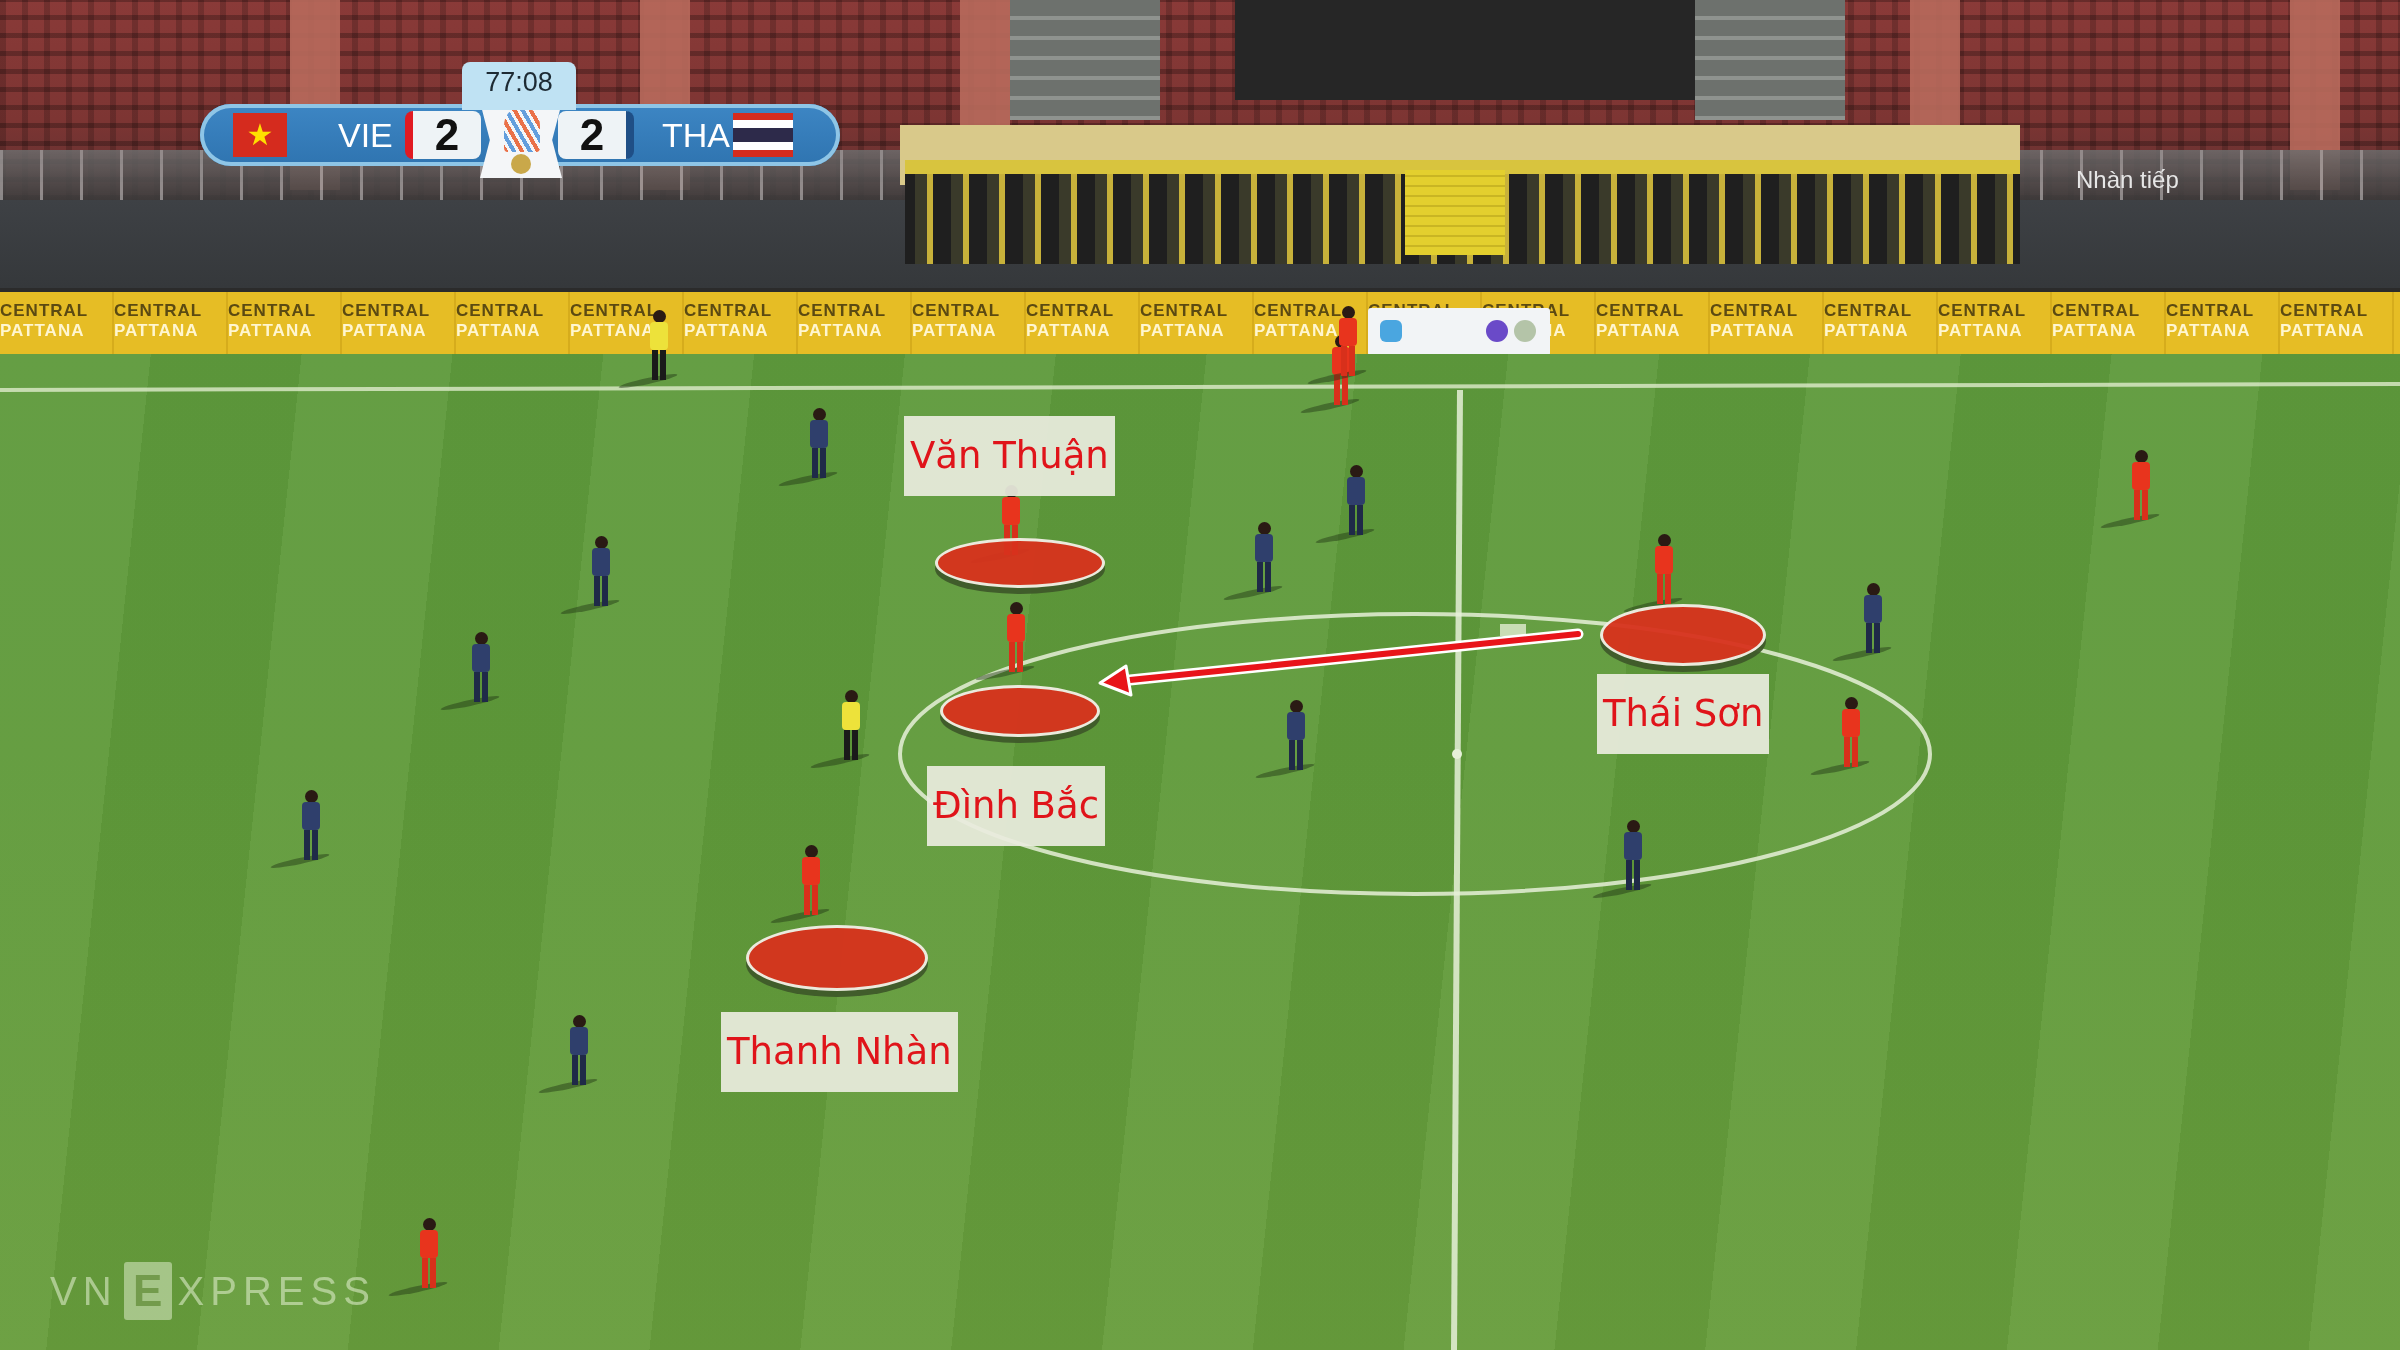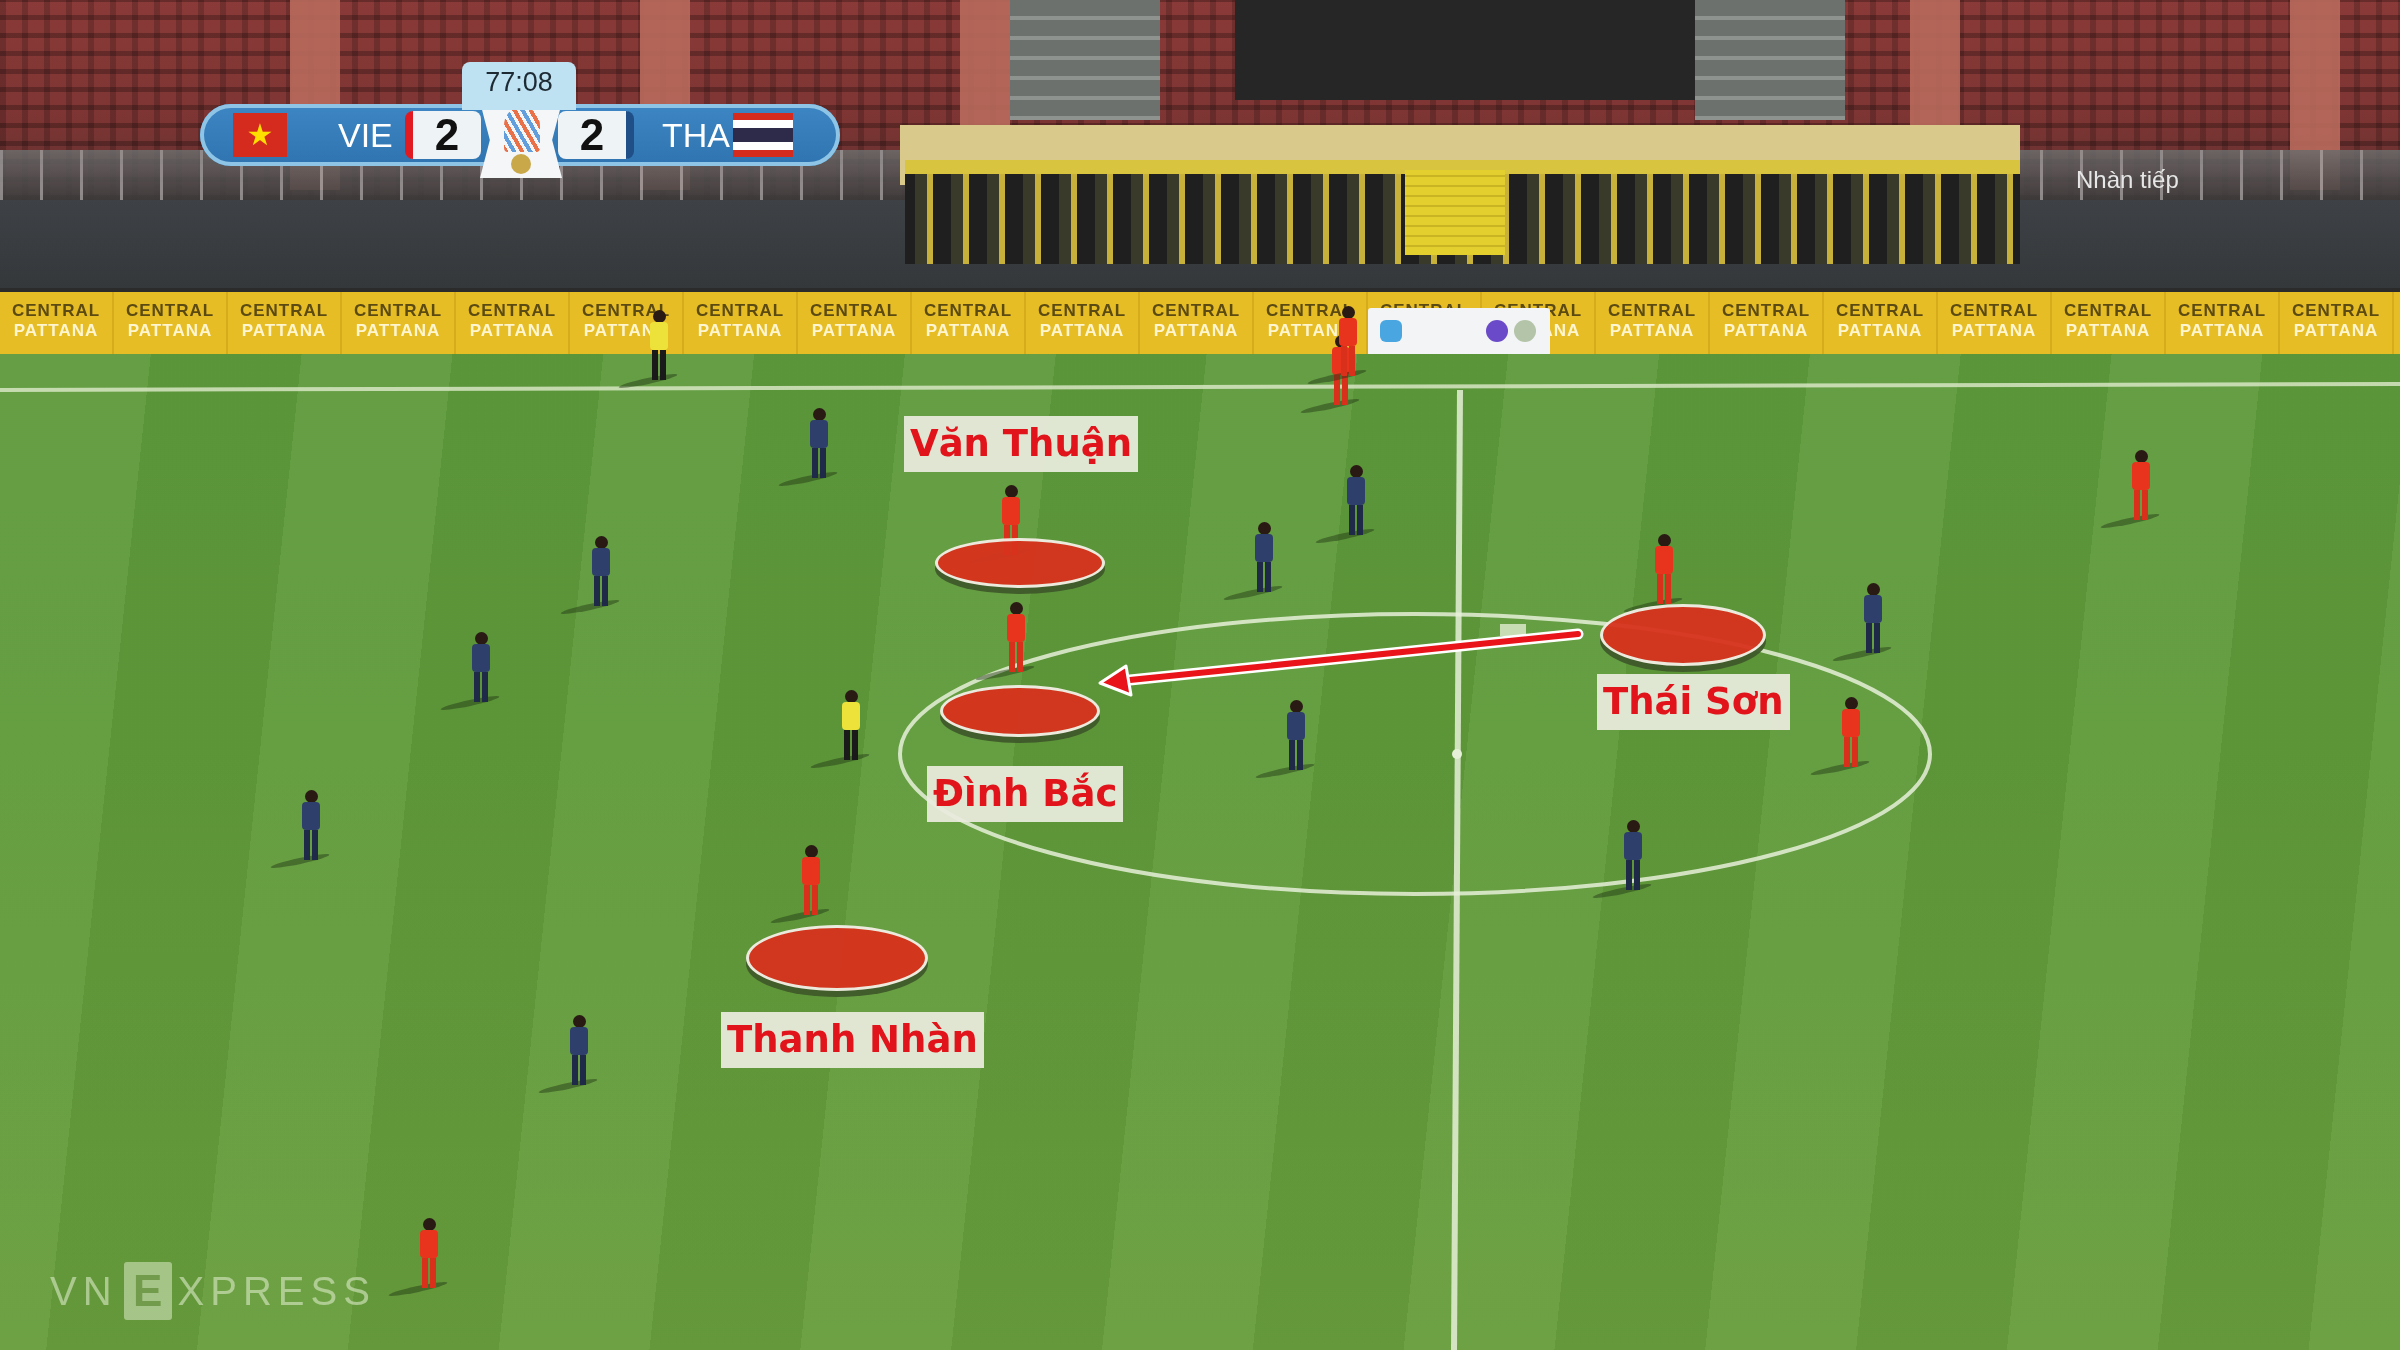--- a/index.html
+++ b/index.html
@@ -21,21 +21,21 @@
     background: repeating-linear-gradient(0deg, #8f938f 0 4px, #6d716d 4px 20px); }
   .stage-floor { position: absolute; left: 900px; top: 125px; width: 1120px; height: 60px; background: #d9c98a; }
   .stage-front { position: absolute; left: 905px; top: 160px; width: 1115px; height: 90px;
     background: repeating-linear-gradient(90deg, #1f1f1f 0 10px, #3a3a2a 10px 22px, #c7b13a 22px 28px, #1f1f1f 28px 36px);
     border-top: 14px solid #d8c43e; }
   .stage-stairs { position: absolute; left: 1405px; top: 170px; width: 100px; height: 85px;
     background: repeating-linear-gradient(0deg, #e3cf2e 0 8px, #c9b523 8px 10px); }
 
   
   .adboard { position: absolute; left: 0; top: 292px; width: 2400px; height: 62px; background: #e6bd25; display: flex; overflow: hidden; border-bottom: 4px solid #806a1a; }
-  .ad { width: 114px; flex: 0 0 auto; text-align: center; font-family: "Liberation Sans", sans-serif; font-weight: bold; line-height: 1; padding-top: 10px; box-sizing: border-box; border-right: 2px solid #d6ac1c; }
+  .ad { width: 114px; flex: 0 0 auto; font-family: "Liberation Sans", sans-serif; font-weight: bold; line-height: 1; padding-top: 10px; box-sizing: border-box; border-right: 2px solid #d6ac1c; }
   .ad .l1 { display: block; color: #5b4a12; font-size: 17px; letter-spacing: 1px; }
   .ad .l2 { display: block; color: #fff6d0; font-size: 17px; letter-spacing: 1px; margin-top: 3px; }
   .ad-white { position: absolute; left: 1368px; top: 308px; width: 182px; height: 48px; background: #f2f4f6; border-radius: 3px; }
   .ad-white .dot { position: absolute; top: 12px; width: 22px; height: 22px; border-radius: 50%; }
 
   
   .pitch { position: absolute; left: 0; top: 354px; width: 2400px; height: 996px;
     background:
       repeating-linear-gradient(96deg, rgba(255,255,255,0.045) 0 150px, rgba(0,0,0,0.03) 150px 300px),
       linear-gradient(180deg, #5e9a3c 0%, #5f9a3a 40%, #679d3c 100%); }
@@ -74,21 +74,21 @@
   .player.blue .torso { background: #2f3f6c; }
   .player.blue .legs { background: linear-gradient(90deg,#1f2a48 0 40%, transparent 40% 60%, #1f2a48 60%); }
   .player.ref .torso { background: #ede23a; }
   .player.ref .legs { background: linear-gradient(90deg,#1a1a1a 0 40%, transparent 40% 60%, #1a1a1a 60%); }
   .shadow { position: absolute; height: 6px; background: rgba(30,50,20,.45); border-radius: 50%; transform: rotate(-12deg); }
 
   
   .disc { position: absolute; border-radius: 50%; background: #d8321d; border: 3px solid #f3efe6; box-shadow: 0 6px 0 #3f5a2a; opacity: .95; }
 
   
-  .label { position: absolute; background: rgba(233,236,222,0.93); color: #e0141a; font-family: "DejaVu Sans", sans-serif; font-weight: bold; font-size: 37px; line-height: 48px; padding: 4px 6px; white-space: nowrap; }
+  .label { position: absolute; background: rgba(233,236,222,0.93); color: #e0141a; font-family: "DejaVu Sans", sans-serif; font-weight: normal; font-size: 37px; line-height: 48px; padding: 16px 6px; white-space: nowrap; }
 
   
   .vne { position: absolute; left: 50px; top: 1262px; display: flex; align-items: center; font-family: "Liberation Sans", sans-serif; font-size: 40px; letter-spacing: 6px; color: rgba(220,235,200,0.6); }
   .vne .ebox { display: inline-block; width: 48px; height: 58px; margin: 0 6px; background: rgba(220,235,200,0.55); border-radius: 3px; color: rgba(110,150,70,0.9); text-align: center; line-height: 58px; font-weight: bold; font-size: 44px; letter-spacing: 0; }
 </style>
 </head>
 <body>
 
 <div class="frame">
 

